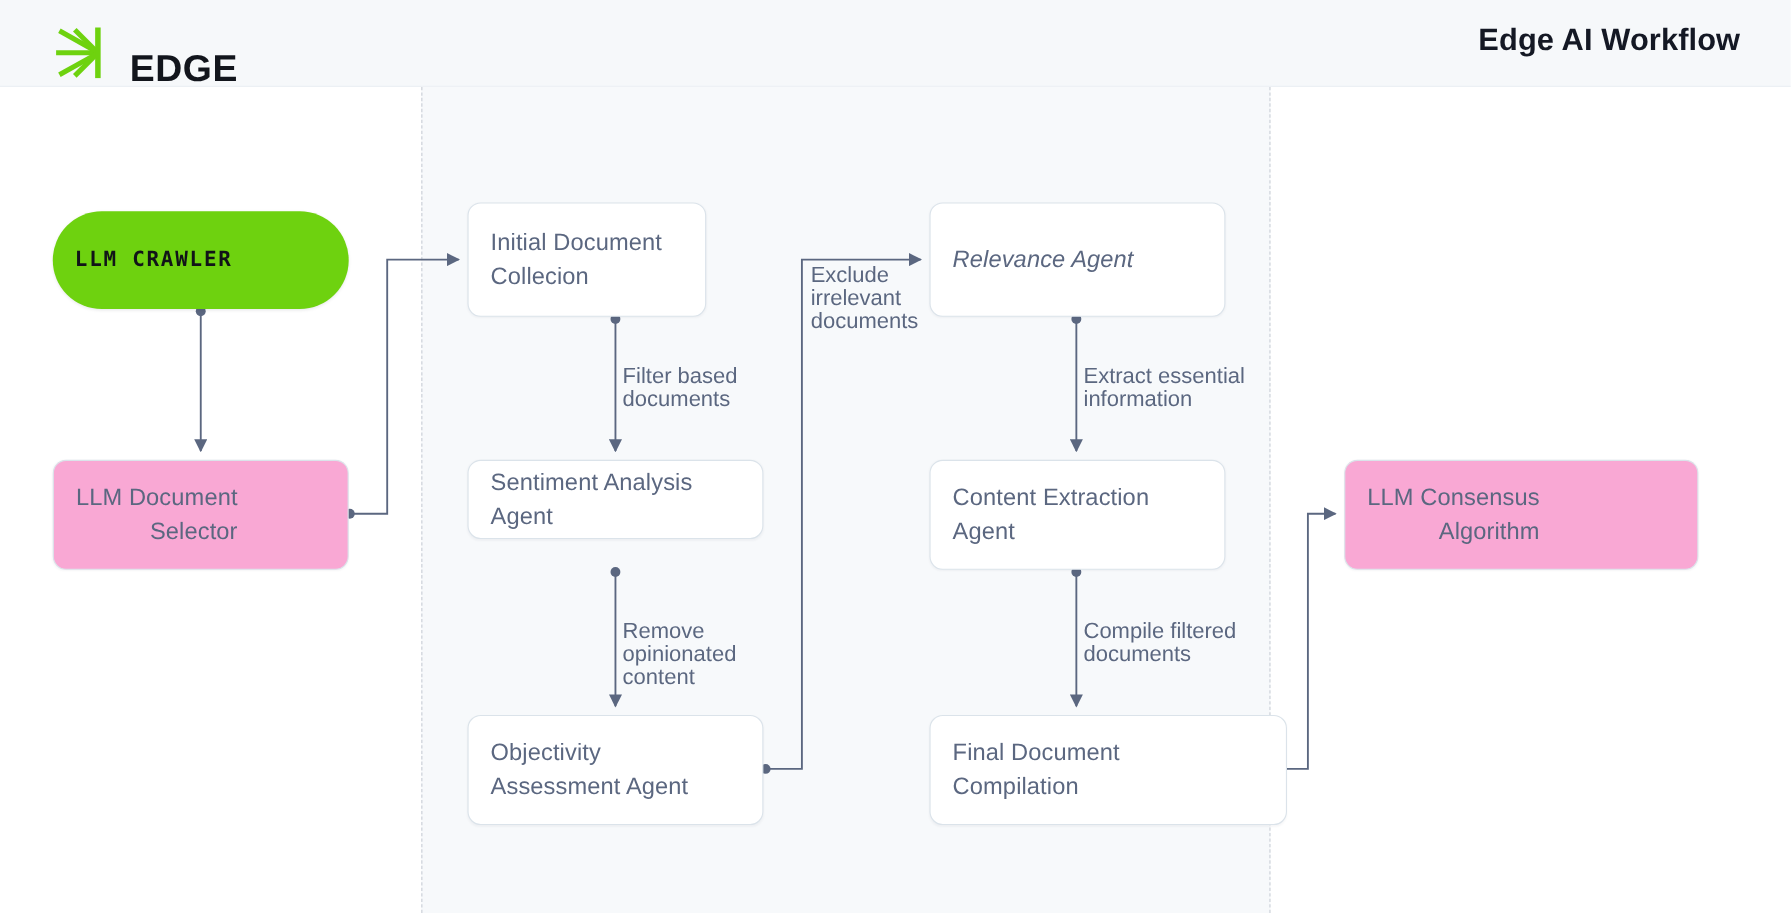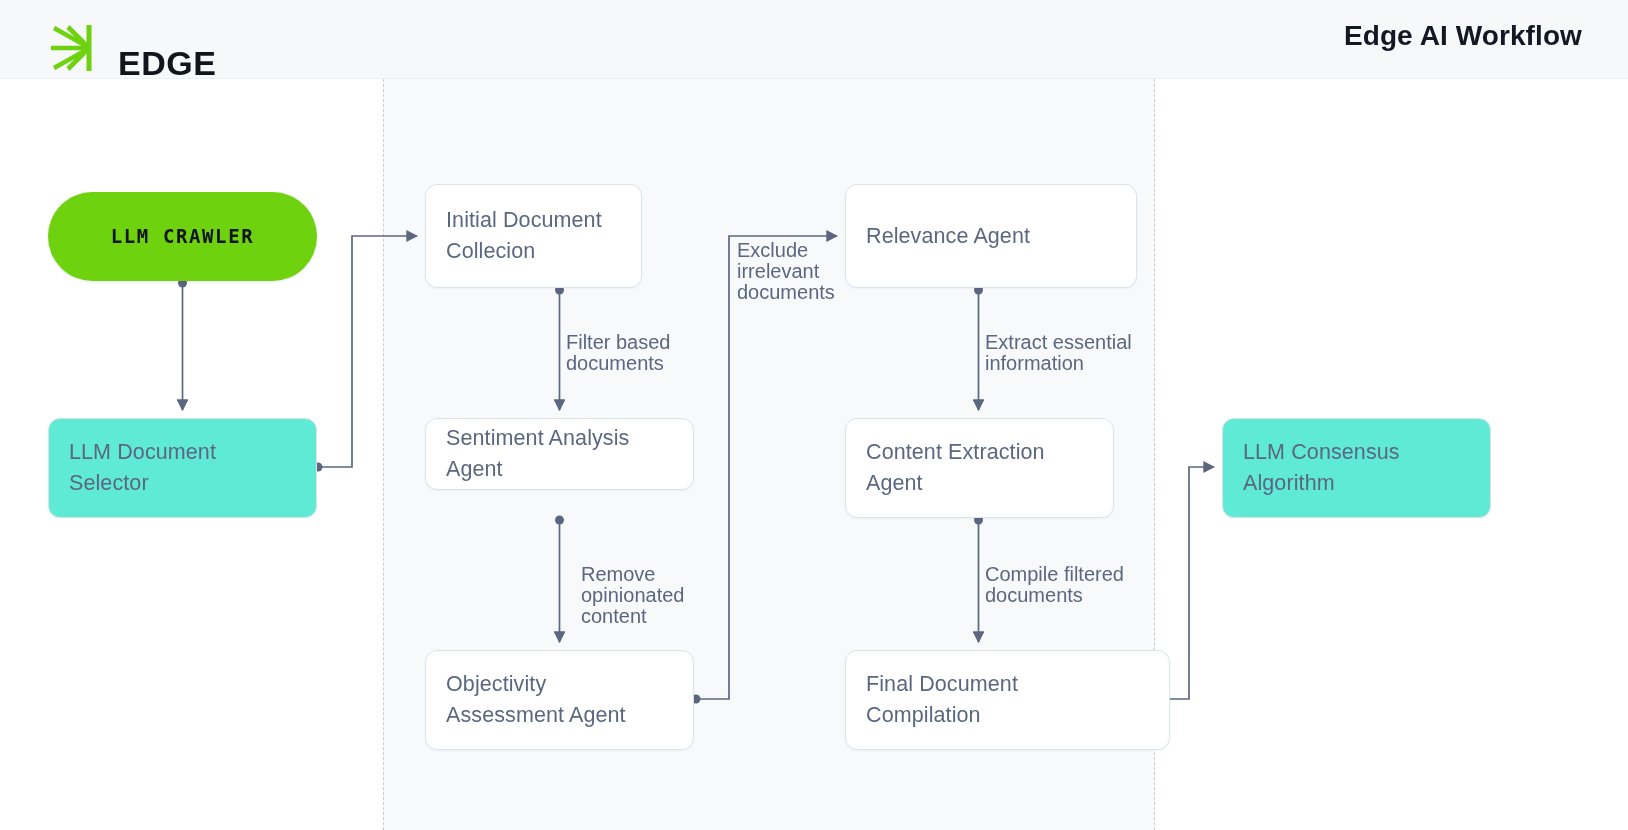--- a/index.html
+++ b/index.html
@@ -55,28 +55,27 @@
     display: flex; align-items: center;
     padding: 0 20px;
     box-shadow: 0 1px 2px rgba(16,24,40,0.04);
   }
   .node-label {
     font-size: 21.5px; line-height: 31px; color: #5b6780;
     font-weight: 400; letter-spacing: 0.1px;
     font-family: "Liberation Sans", sans-serif;
     white-space: pre-line;
   }
-  .node.tinted { background: #5eead4; }
+  .node.tinted { background: #f9a8d4; text-align: right; }
 
   .node.pill {
     background: #6fd411;
     background: #6ed20f;
     border: none;
     border-radius: 46px;
-    justify-content: center;
     box-shadow: 0 1px 3px rgba(16,24,40,0.10);
   }
   .node.pill .node-label {
     color: #111418; font-size: 19px; font-weight: 700;
     letter-spacing: 1.6px;
     font-family: "DejaVu Sans Mono", "Liberation Mono", monospace;
   }
 
   
   .edge-label {
@@ -179,45 +178,45 @@
 Collecion</span>
       </div>
       <div class="node" style="left: 425px; top: 418px; width: 269px; height: 72px;">
         <span class="node-label">Sentiment Analysis
 Agent</span>
       </div>
       <div class="node" style="left: 425px; top: 650px; width: 269px; height: 100px;">
         <span class="node-label">Objectivity
 Assessment Agent</span>
       </div>
-      <div class="node" style="left: 845px; top: 184px; width: 292px; height: 104px;">
+      <div class="node" style="left: 845px; top: 184px; width: 269px; height: 104px; font-style: italic;">
         <span class="node-label">Relevance Agent</span>
       </div>
       <div class="node" style="left: 845px; top: 418px; width: 269px; height: 100px;">
         <span class="node-label">Content Extraction
 Agent</span>
       </div>
       <div class="node" style="left: 845px; top: 650px; width: 325px; height: 100px;">
         <span class="node-label">Final Document
 Compilation</span>
       </div>
-      <div class="node tinted" style="left: 1222px; top: 418px; width: 269px; height: 100px;">
+      <div class="node tinted" style="left: 1222px; top: 418px; width: 322px; height: 100px;">
         <span class="node-label">LLM Consensus
 Algorithm</span>
       </div>
     </div>
 
   <div id="edge-label-layer">
       <div class="edge-label" style="left: 566px; top: 332px;">Filter based
 documents</div>
       <div class="edge-label" style="left: 737px; top: 240px;">Exclude
 irrelevant
 documents</div>
       <div class="edge-label" style="left: 985px; top: 332px;">Extract essential
 information</div>
-      <div class="edge-label" style="left: 566px; top: 564px; margin-left: 15px;">Remove
+      <div class="edge-label" style="left: 566px; top: 564px;">Remove
 opinionated
 content</div>
       <div class="edge-label" style="left: 985px; top: 564px;">Compile filtered
 documents</div>
     </div>
 
 </div>
 
 </body></html>

